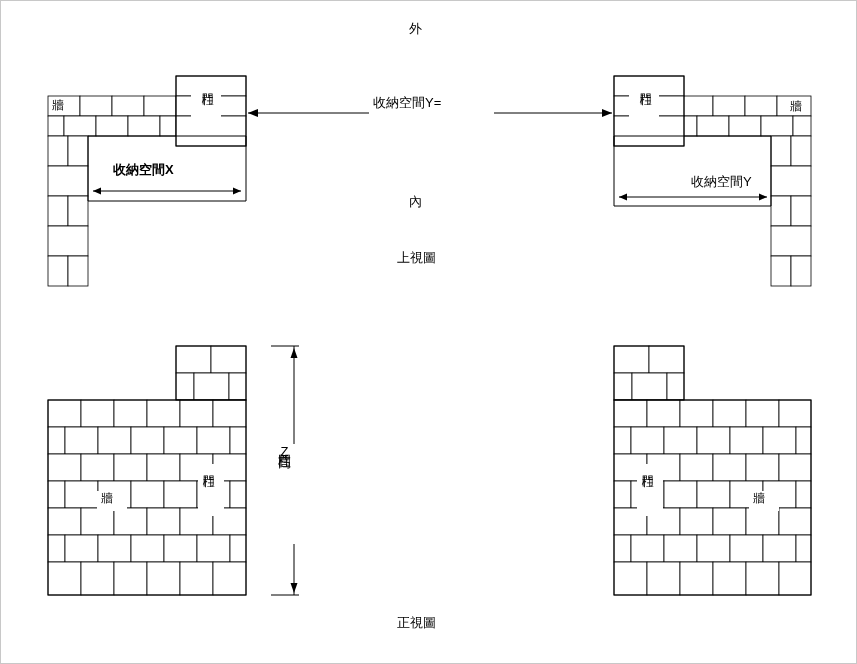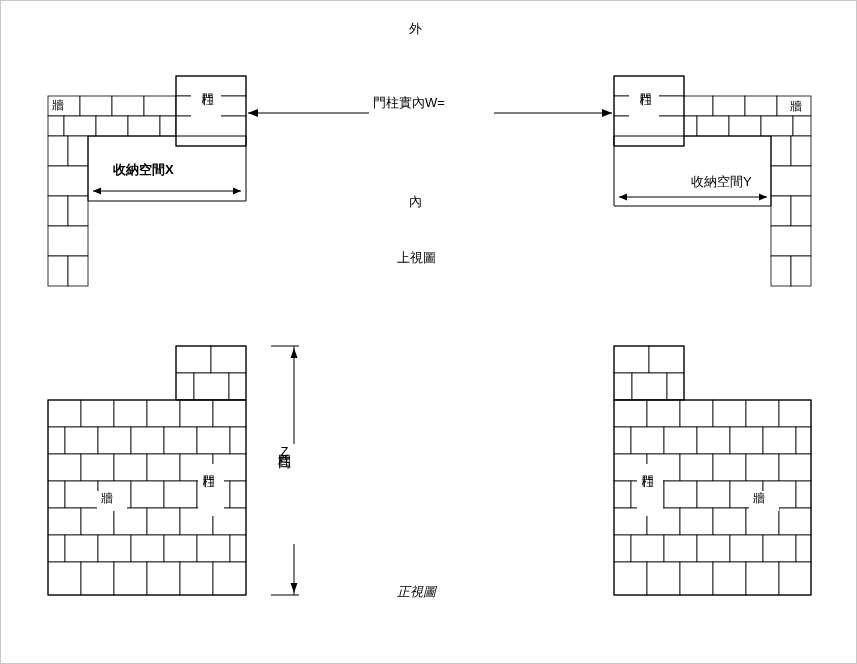--- a/index.html
+++ b/index.html
@@ -306,29 +306,29 @@
 
   <div class="lbl" style="left:408px; top:21px;">外</div>
   <div class="lbl" style="left:408px; top:194px;">內</div>
 
   <div class="lbl small" style="left:51px; top:98px;">牆</div>
   <div class="lbl small" style="left:789px; top:99px;">牆</div>
 
   <div class="lbl v small" style="left:199px; top:83px;">門柱</div>
   <div class="lbl v small" style="left:637px; top:83px;">門柱</div>
 
-  <div class="lbl" style="left:372px; top:95px;">門柱實內W=</div>
+  <div class="lbl" style="left:372px; top:95px;">收納空間Y=</div>
 
   <div class="lbl" style="left:112px; top:162px;font-weight:bold;">收納空間X</div>
   <div class="lbl" style="left:653px; top:174px;margin-left:37px;">收納空間Y</div>
 
   <div class="lbl" style="left:396px; top:250px;">上視圖</div>
 
   <div class="lbl v" style="left:275px; top:443px;">門柱高Z</div>
 
   <div class="lbl small" style="left:100px; top:491px;">牆</div>
   <div class="lbl v small" style="left:200px; top:465px;">門柱</div>
   <div class="lbl v small" style="left:639px; top:465px;">門柱</div>
   <div class="lbl small" style="left:752px; top:491px;">牆</div>
 
-  <div class="lbl" style="left:396px; top:584px;font-style:italic;">正視圖</div>
+  <div class="lbl" style="left:396px; top:615px;">正視圖</div>
 
 </div>
 
 </body></html>

